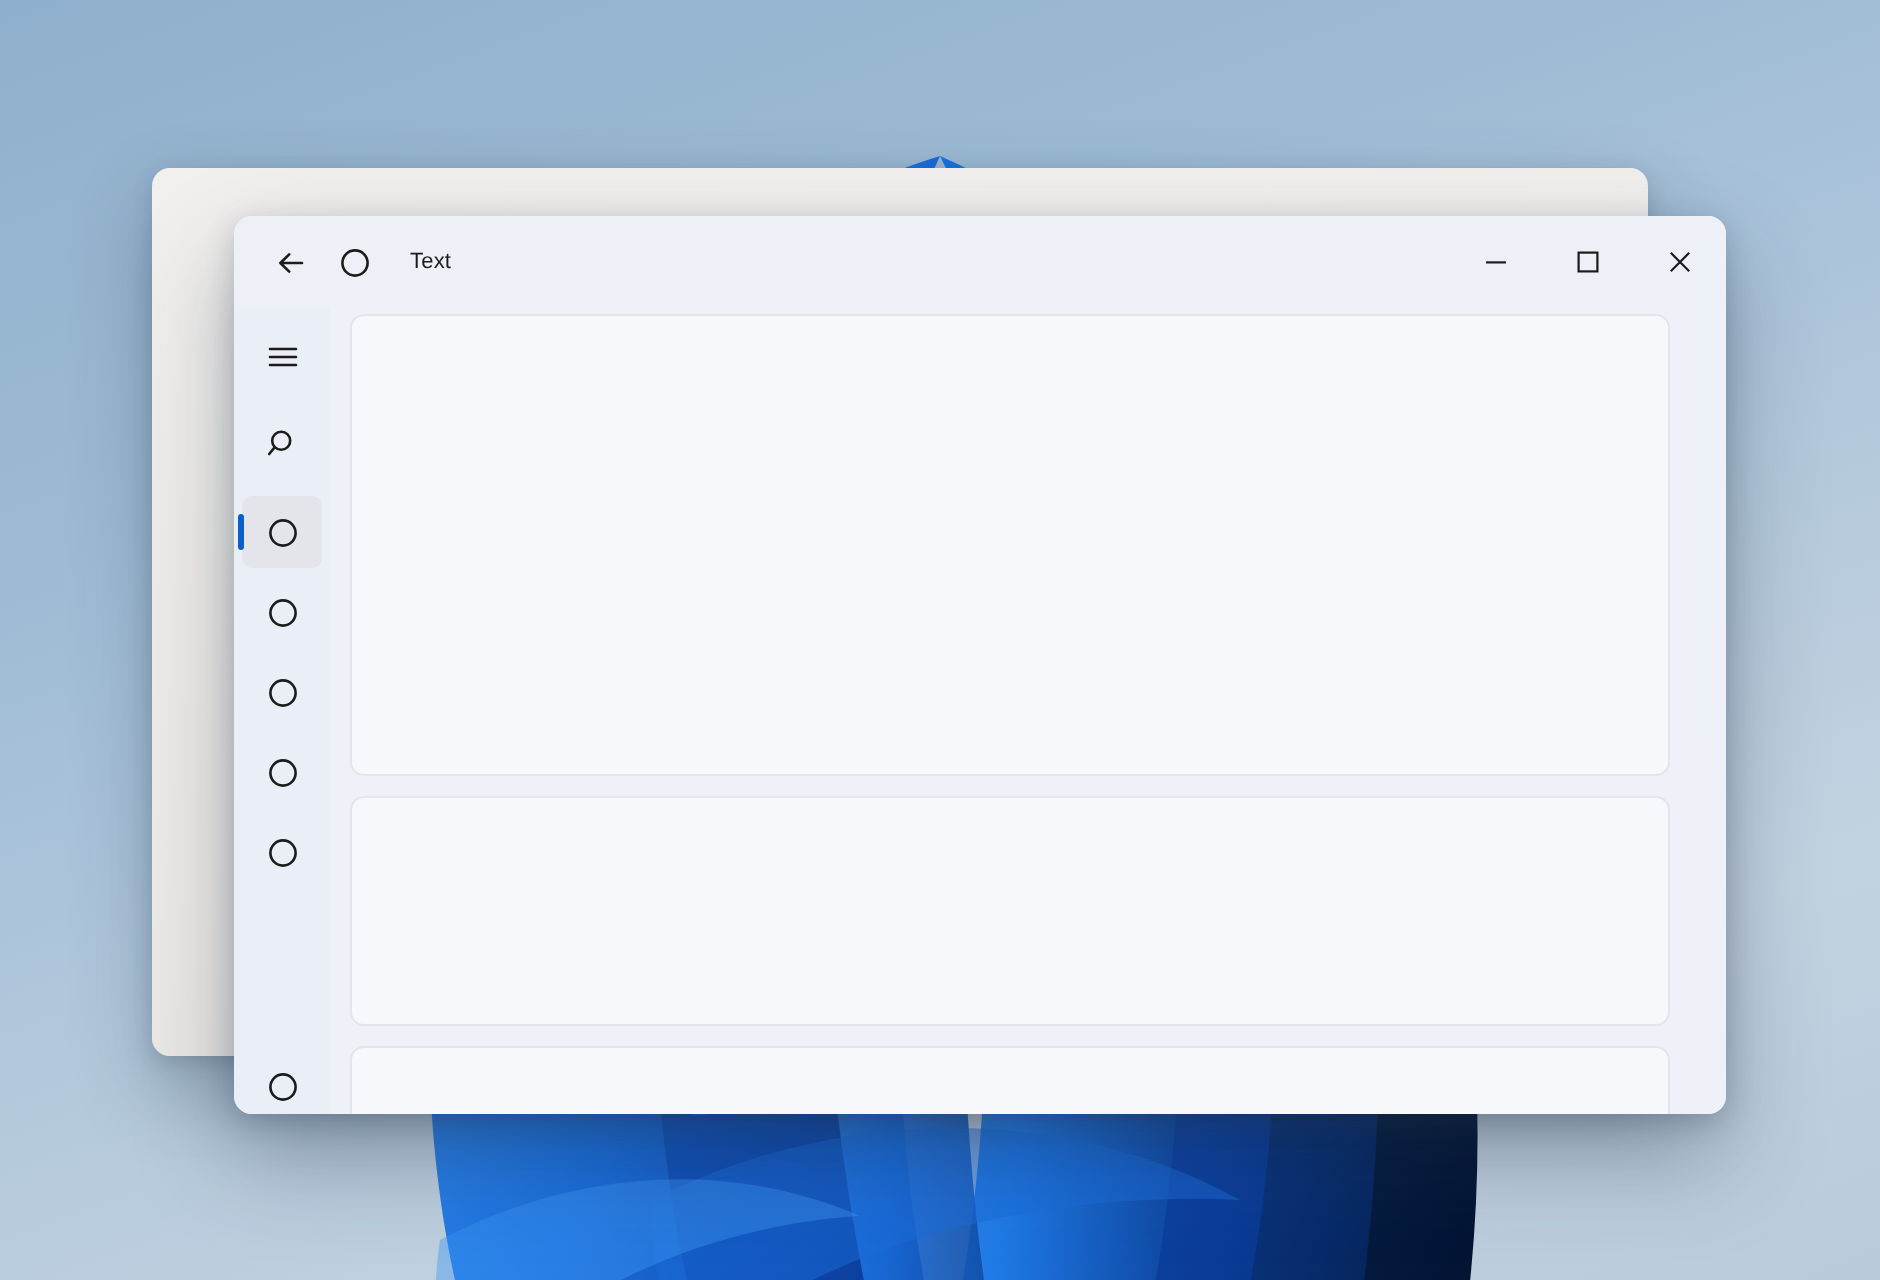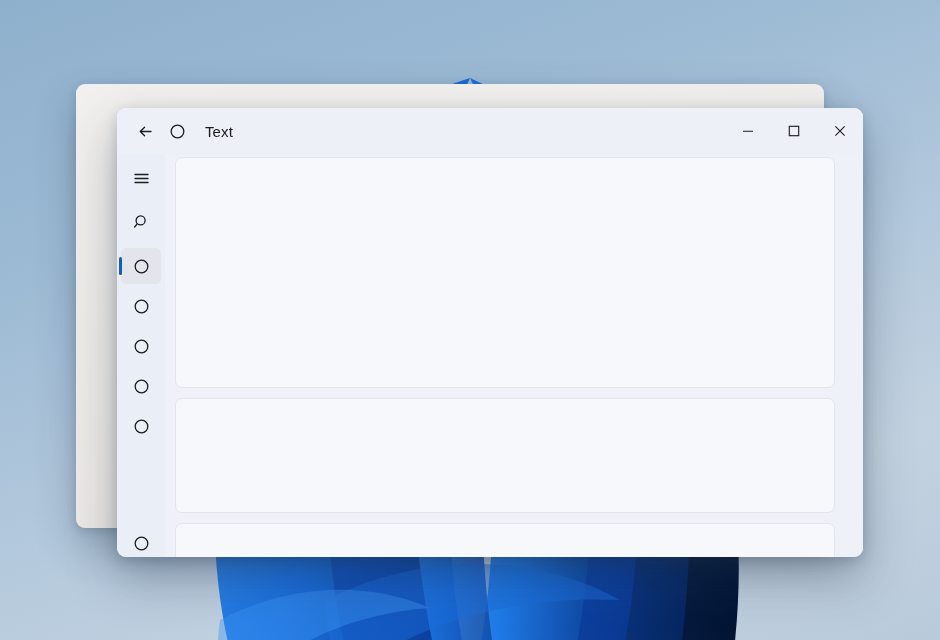--- a/index.html
+++ b/index.html
@@ -75,21 +75,21 @@
     width: 32px;
     height: 32px;
     display: flex;
     align-items: center;
     justify-content: center;
     border-radius: 5px;
     cursor: default;
   }
   .tb-btn svg { display: block; }
   #tb-title {
-    font-size: 15px;
+    font-size: 11px;
     color: #1b1b1b;
     margin-left: 12px;
     letter-spacing: 0.1px;
     white-space: nowrap;
   }
   #win-controls {
     position: absolute;
     right: 0;
     top: 0;
     height: 46px;

